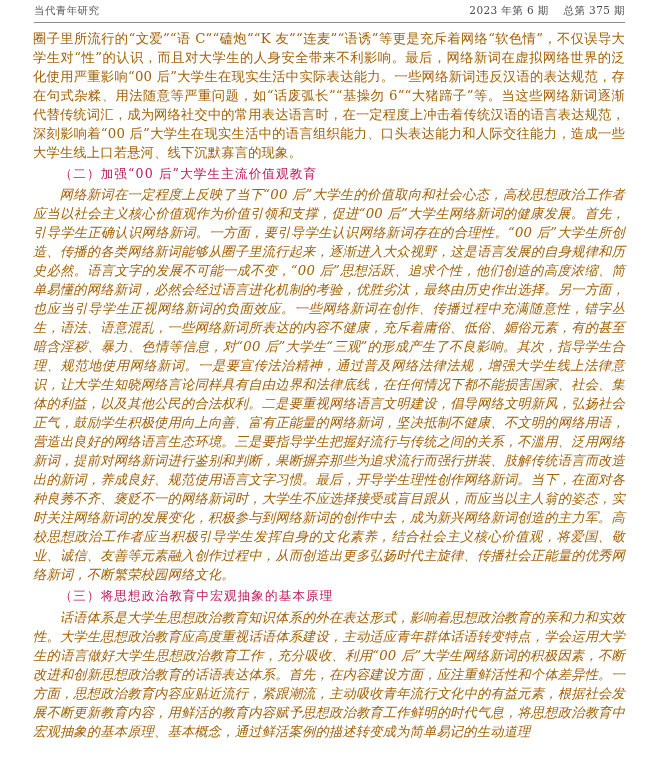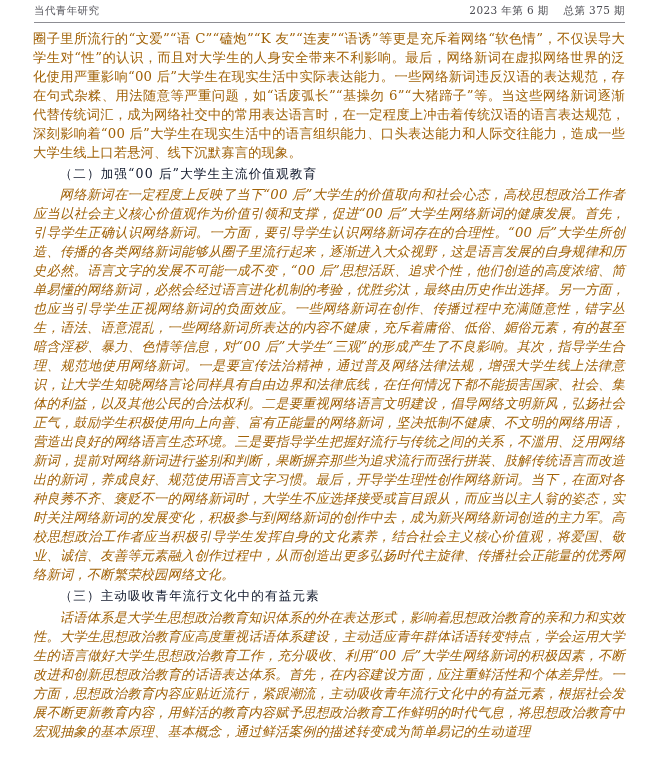--- a/index.html
+++ b/index.html
@@ -76,21 +76,21 @@
     font-style: italic;
   }
 
   h3.section-heading {
     margin: 0;
     font-size: 12.6px;
     line-height: 23.35px;
     font-weight: normal;
     text-indent: 26.6px;
     letter-spacing: 1.1px;
-    color: #0f172a;
+    color: #be185d;
     font-family: "DejaVu Serif", "Liberation Serif", serif;
   }
 </style>
 </head>
 <body>
 
 <div class="page">
 
   <div class="running-head">
     <span class="rh-left">当代青年研究</span>
@@ -99,18 +99,18 @@
   <div class="rule"></div>
 
   <div class="column">
 
     <p class="body-text">圈子里所流行的“文爱”“语 C”“磕炮”“K 友”“连麦”“语诱”等更是充斥着网络“软色情”，不仅误导大学生对“性”的认识，而且对大学生的人身安全带来不利影响。最后，网络新词在虚拟网络世界的泛化使用严重影响“00 后”大学生在现实生活中实际表达能力。一些网络新词违反汉语的表达规范，存在句式杂糅、用法随意等严重问题，如“话废弧长”“基操勿 6”“大猪蹄子”等。当这些网络新词逐渐代替传统词汇，成为网络社交中的常用表达语言时，在一定程度上冲击着传统汉语的语言表达规范，深刻影响着“00 后”大学生在现实生活中的语言组织能力、口头表达能力和人际交往能力，造成一些大学生线上口若悬河、线下沉默寡言的现象。</p>
 
     <h3 class="section-heading">（二）加强“00 后”大学生主流价值观教育</h3>
 
     <p class="body-text indent">网络新词在一定程度上反映了当下“00 后”大学生的价值取向和社会心态，高校思想政治工作者应当以社会主义核心价值观作为价值引领和支撑，促进“00 后”大学生网络新词的健康发展。首先，引导学生正确认识网络新词。一方面，要引导学生认识网络新词存在的合理性。“00 后”大学生所创造、传播的各类网络新词能够从圈子里流行起来，逐渐进入大众视野，这是语言发展的自身规律和历史必然。语言文字的发展不可能一成不变，“00 后”思想活跃、追求个性，他们创造的高度浓缩、简单易懂的网络新词，必然会经过语言进化机制的考验，优胜劣汰，最终由历史作出选择。另一方面，也应当引导学生正视网络新词的负面效应。一些网络新词在创作、传播过程中充满随意性，错字丛生，语法、语意混乱，一些网络新词所表达的内容不健康，充斥着庸俗、低俗、媚俗元素，有的甚至暗含淫秽、暴力、色情等信息，对“00 后”大学生“三观”的形成产生了不良影响。其次，指导学生合理、规范地使用网络新词。一是要宣传法治精神，通过普及网络法律法规，增强大学生线上法律意识，让大学生知晓网络言论同样具有自由边界和法律底线，在任何情况下都不能损害国家、社会、集体的利益，以及其他公民的合法权利。二是要重视网络语言文明建设，倡导网络文明新风，弘扬社会正气，鼓励学生积极使用向上向善、富有正能量的网络新词，坚决抵制不健康、不文明的网络用语，营造出良好的网络语言生态环境。三是要指导学生把握好流行与传统之间的关系，不滥用、泛用网络新词，提前对网络新词进行鉴别和判断，果断摒弃那些为追求流行而强行拼装、肢解传统语言而改造出的新词，养成良好、规范使用语言文字习惯。最后，开导学生理性创作网络新词。当下，在面对各种良莠不齐、褒贬不一的网络新词时，大学生不应选择接受或盲目跟从，而应当以主人翁的姿态，实时关注网络新词的发展变化，积极参与到网络新词的创作中去，成为新兴网络新词创造的主力军。高校思想政治工作者应当积极引导学生发挥自身的文化素养，结合社会主义核心价值观，将爱国、敬业、诚信、友善等元素融入创作过程中，从而创造出更多弘扬时代主旋律、传播社会正能量的优秀网络新词，不断繁荣校园网络文化。</p>
 
-    <h3 class="section-heading">（三）主动吸收青年流行文化中的有益元素</h3>
+    <h3 class="section-heading">（三）将思想政治教育中宏观抽象的基本原理</h3>
 
     <p class="body-text indent"><span>话语体系是大学生思想政治教育知识体系的外在表达形式，影响着思想政治教育的亲和力和实效性。大学生思想政治教育应高度重视话语体系建设，主动适应青年群体话语转变特点，学会运用大学生的语言做好大学生思想政治教育工作，充分吸收、利用“00 后”大学生网络新词的积极因素，不断改进和创新思想政治教育的话语表达体系。首先，在内容建设方面，应注重鲜活性和个体差异性。一方面，思想政治教育内容应贴近流行，紧跟潮流，主动吸收青年流行文化中的有益元素，根据社会发展不断更新教育内容，用鲜活的教育内容赋予思想政治教育工作鲜明的时代气息，将思想政治教育中宏观抽象的基本原理、基本概念，通过鲜活案例的描述转变成为简单易记的生动道理</span></p>
 
   </div>
 </div>
 
 </body></html>

